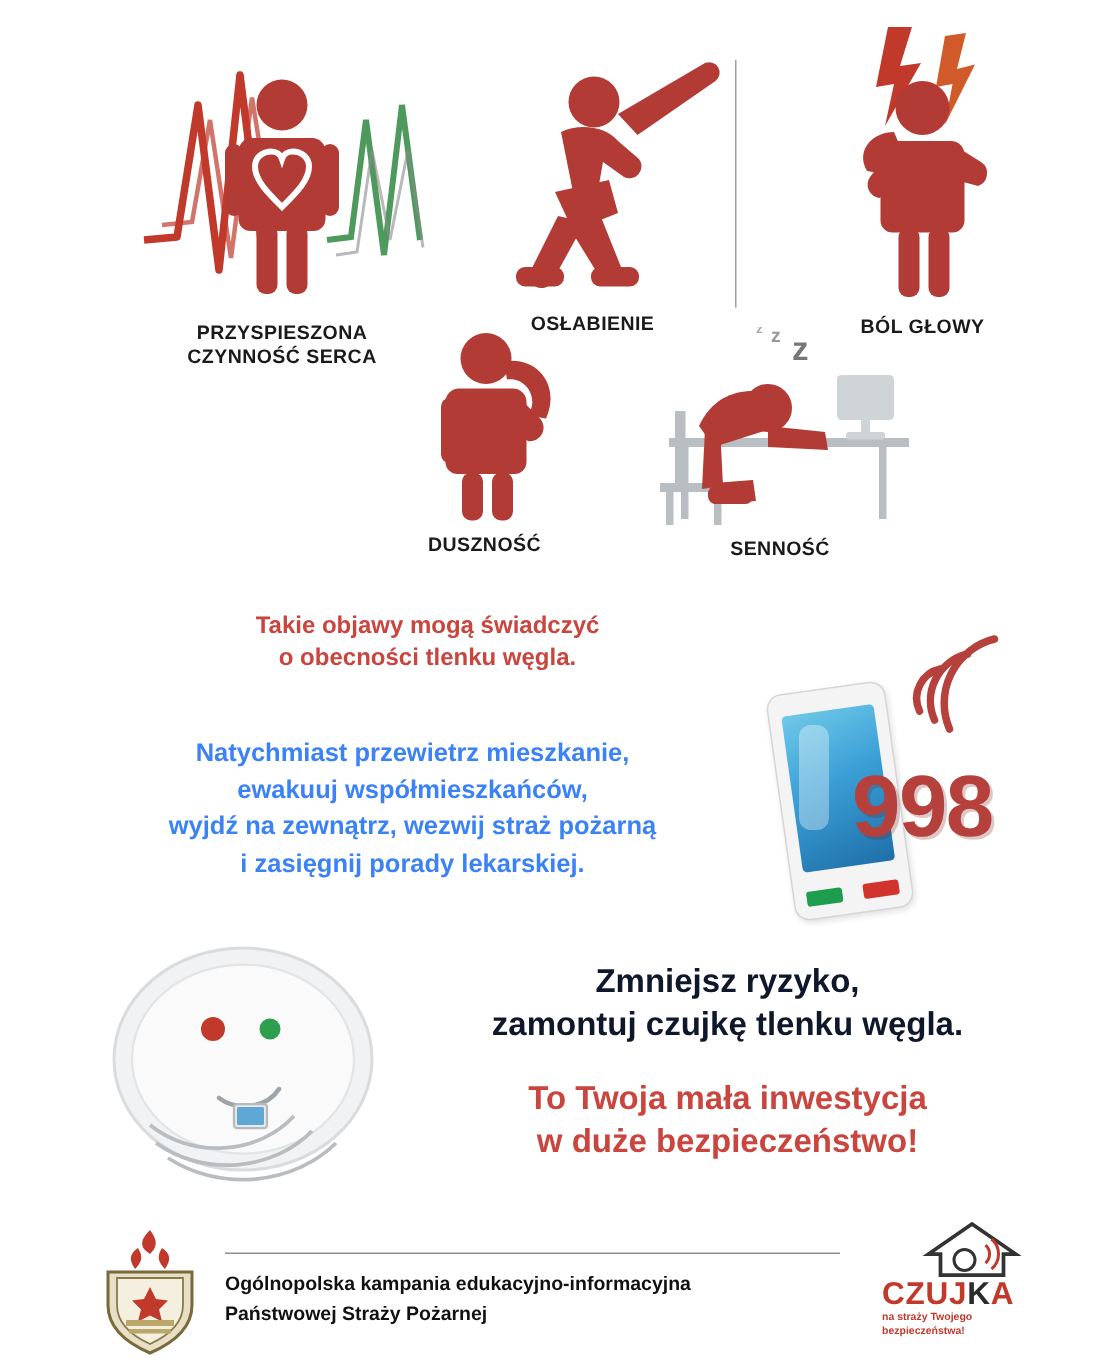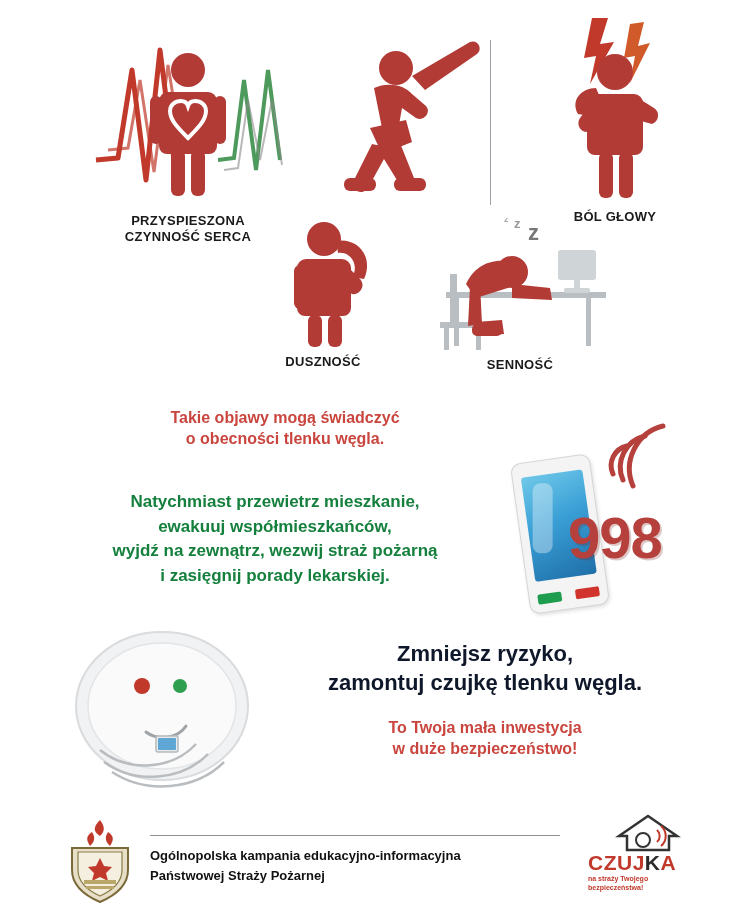--- a/index.html
+++ b/index.html
@@ -76,21 +76,21 @@
   #headline1 {
     left: 60px;
     top: 408px;
     width: 450px;
     font-size: 16px;
     color: #c9453e;
   }
   .body-black {
     position: absolute;
     text-align: center;
-    color: #15803d;
+    color: #3b82f6;
     font-weight: bold;
     font-size: 17px;
     line-height: 1.45;
     white-space: pre-line;
   }
   #body1 {
     left: 40px;
     top: 490px;
     width: 470px;
   }
@@ -98,21 +98,21 @@
     left: 260px;
     top: 640px;
     width: 450px;
     font-size: 22px;
     color: #0f172a;
   }
   #headline3 {
     left: 260px;
     top: 718px;
     width: 450px;
-    font-size: 16px;
+    font-size: 22px;
     color: #c9453e;
   }
 
   
   #phone-graphic {
     position: absolute;
     left: 495px;
     top: 418px;
     width: 210px;
     height: 200px;
@@ -294,20 +294,21 @@
             <path d="M74,60 c12,-6 30,-4 38,6 l14,12 a8,8 0 0 1 -10,12 l-14,-10 -6,34 -12,-4 z"></path>
             <path d="M70,100 l36,-8 6,22 -30,12 z"></path>
             <path d="M112,48 l58,-34 a7,7 0 0 1 7,12 l-52,36 z"></path>
             <path d="M76,118 l22,-8 16,40 a8,8 0 0 1 -14,7 z"></path>
             <path d="M72,116 l18,4 -22,40 a8,8 0 0 1 -14,-8 z"></path>
             <rect x="44" y="150" width="32" height="13" rx="6"></rect>
             <rect x="94" y="150" width="32" height="13" rx="6"></rect>
           </g>
         </svg>
       </div>
+      <div class="caption">OSŁABIENIE</div>
     </div>
 
     <div class="symptom" id="sym-head">
       <div class="fig">
         <svg width="190" height="195" viewBox="0 0 190 195">
 
           <path d="M72,8 l16,0 -8,26 14,-2 -24,42 6,-28 -12,2 z" fill="#c0392b"></path>
           <path d="M110,14 l14,-2 -6,24 12,-3 -20,40 5,-27 -11,2 z" fill="#d05a2a"></path>
           <g fill="#b23b36">
             <circle cx="95" cy="62" r="18"></circle>

